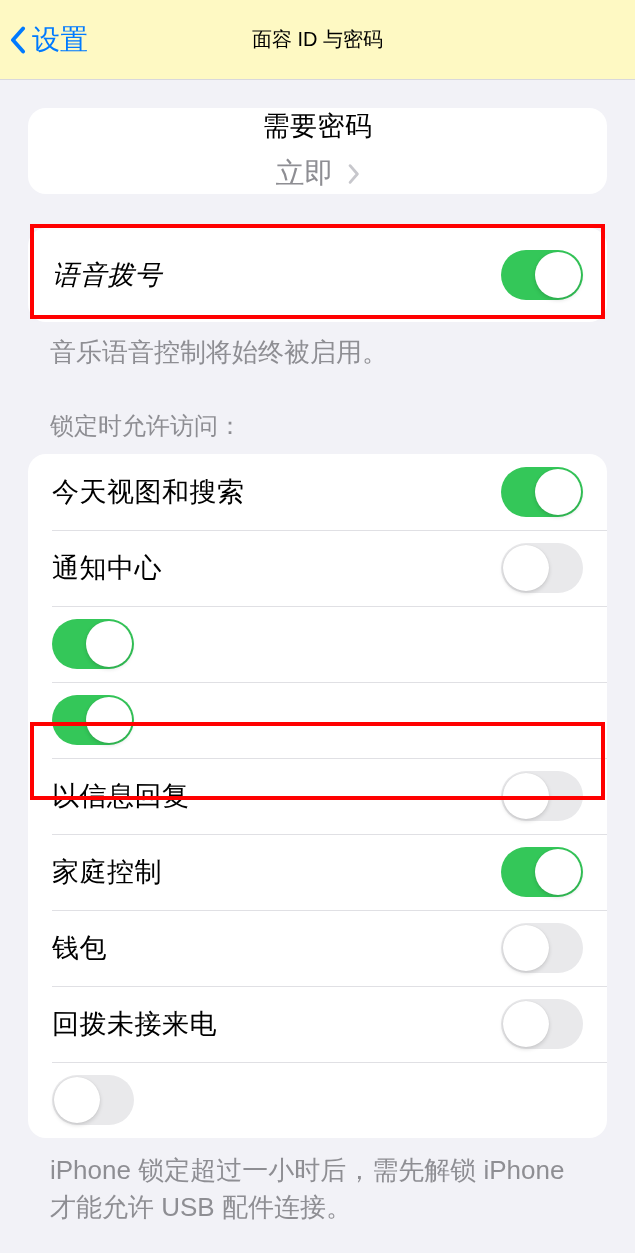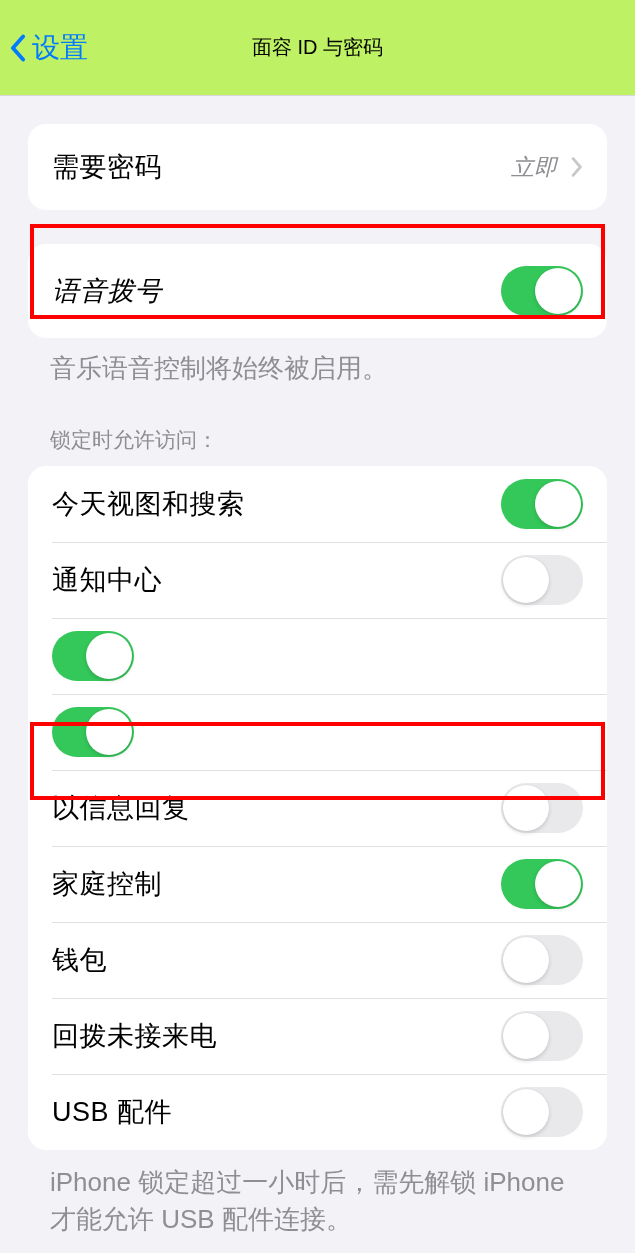--- a/index.html
+++ b/index.html
@@ -9,22 +9,22 @@
       -webkit-font-smoothing: antialiased;
     }
     body {
       width: 635px;
       height: 1253px;
       background: #f2f2f7;
       font-family: -apple-system, "SF Pro Text", "Helvetica Neue", Arial, sans-serif;
       overflow: hidden;
     }
     .nav-bar {
-      height: 96px;
-      background: #bef264;
+      height: 80px;
+      background: #fef9c3;
       border-bottom: 1px solid #d8d8dc;
       position: relative;
       display: flex;
       align-items: center;
     }
     .back-btn {
       display: flex;
       align-items: center;
       padding-left: 10px;
       color: #007aff;
@@ -73,37 +73,36 @@
       font-size: 27px;
       color: #000;
       letter-spacing: 0.5px;
     }
     .row-right {
       display: flex;
       align-items: center;
       gap: 14px;
     }
     .row-value {
-      font-size: 23px;
+      font-size: 29px;
       color: #8e8e93;
-      font-style: italic;
     }
     .chevron-right {
       width: 12px;
       height: 20px;
       flex-shrink: 0;
     }
     .footer-text {
       font-size: 26px;
       color: #8e8e93;
       margin: 12px 50px 0 50px;
       line-height: 1.4;
     }
     .header-text {
-      font-size: 21px;
+      font-size: 24px;
       color: #8e8e93;
       margin: 40px 50px 12px 50px;
     }
     .toggle {
       width: 82px;
       height: 50px;
       border-radius: 25px;
       position: relative;
       flex-shrink: 0;
     }
@@ -147,21 +146,21 @@
       <path d="M10 2 L2 11 L10 20" stroke="#007aff" stroke-width="3" stroke-linecap="round" stroke-linejoin="round"></path>
     </svg>
     <span>设置</span>
   </div>
   <div class="nav-title">面容 ID 与密码</div>
 </div>
 
 <div class="content">
 
   <div class="group">
-    <div class="row" style="height:86px;">
+    <div class="row" style="height:86px;flex-direction:column;">
       <span class="row-label">需要密码</span>
       <div class="row-right">
         <span class="row-value">立即</span>
         <svg class="chevron-right" viewBox="0 0 10 18" fill="none">
           <path d="M1.5 1.5 L8 9 L1.5 16.5" stroke="#c7c7cc" stroke-width="2.5" stroke-linecap="round" stroke-linejoin="round"></path>
         </svg>
       </div>
     </div>
   </div>
 
@@ -220,21 +219,20 @@
           <div class="toggle-knob"></div>
         </div>
       </div>
       <div class="row">
         <span class="row-label">回拨未接来电</span>
         <div class="toggle off">
           <div class="toggle-knob"></div>
         </div>
       </div>
       <div class="row">
-        <span class="row-label">USB 配件</span>
         <div class="toggle off">
           <div class="toggle-knob"></div>
         </div>
       </div>
     </div>
 
   <div class="footer-text" style="margin-top:14px;">iPhone 锁定超过一小时后，需先解锁 iPhone 才能允许 USB 配件连接。</div>
 
 </div>
 

